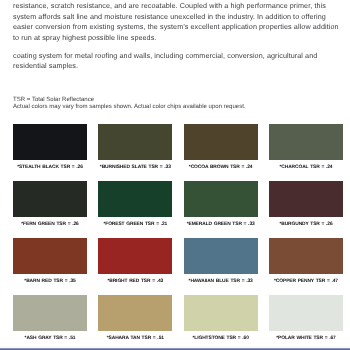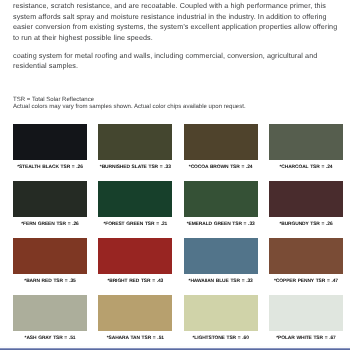--- a/index.html
+++ b/index.html
@@ -28,23 +28,23 @@
   .bottombar .b2{height:1px;background:#8a96c0;}
   .bottombar .b3{height:1px;background:#5b6ba1;}
 </style>
 </head>
 <body>
 
 <div class="page">
   <div class="body-copy" id="bodycopy">
       <p class="para">
         <span class="ln">resistance, scratch resistance, and are recoatable. Coupled with a high performance primer, this</span>
-        <span class="ln">system affords salt spray and moisture resistance industrial in the industry. In addition to offering</span>
-        <span class="ln">easier conversion from existing systems, the system’s excellent application properties allow offering</span>
-        <span class="ln">to run at their highest possible line speeds.</span>
+        <span class="ln">system affords salt line and moisture resistance unexcelled in the industry. In addition to offering</span>
+        <span class="ln">easier conversion from existing systems, the system’s excellent application properties allow addition</span>
+        <span class="ln">to run at spray highest possible line speeds.</span>
       </p>
       <p class="para p2">
         <span class="ln">coating system for metal roofing and walls, including commercial, conversion, agricultural and</span>
         <span class="ln">residential samples.</span>
       </p>
     </div>
   <div class="notes" id="notes">
       <span class="note">TSR = Total Solar Reflectance</span>
       <span class="note">Actual colors may vary from samples shown. Actual color chips available upon request.</span>
     </div>

